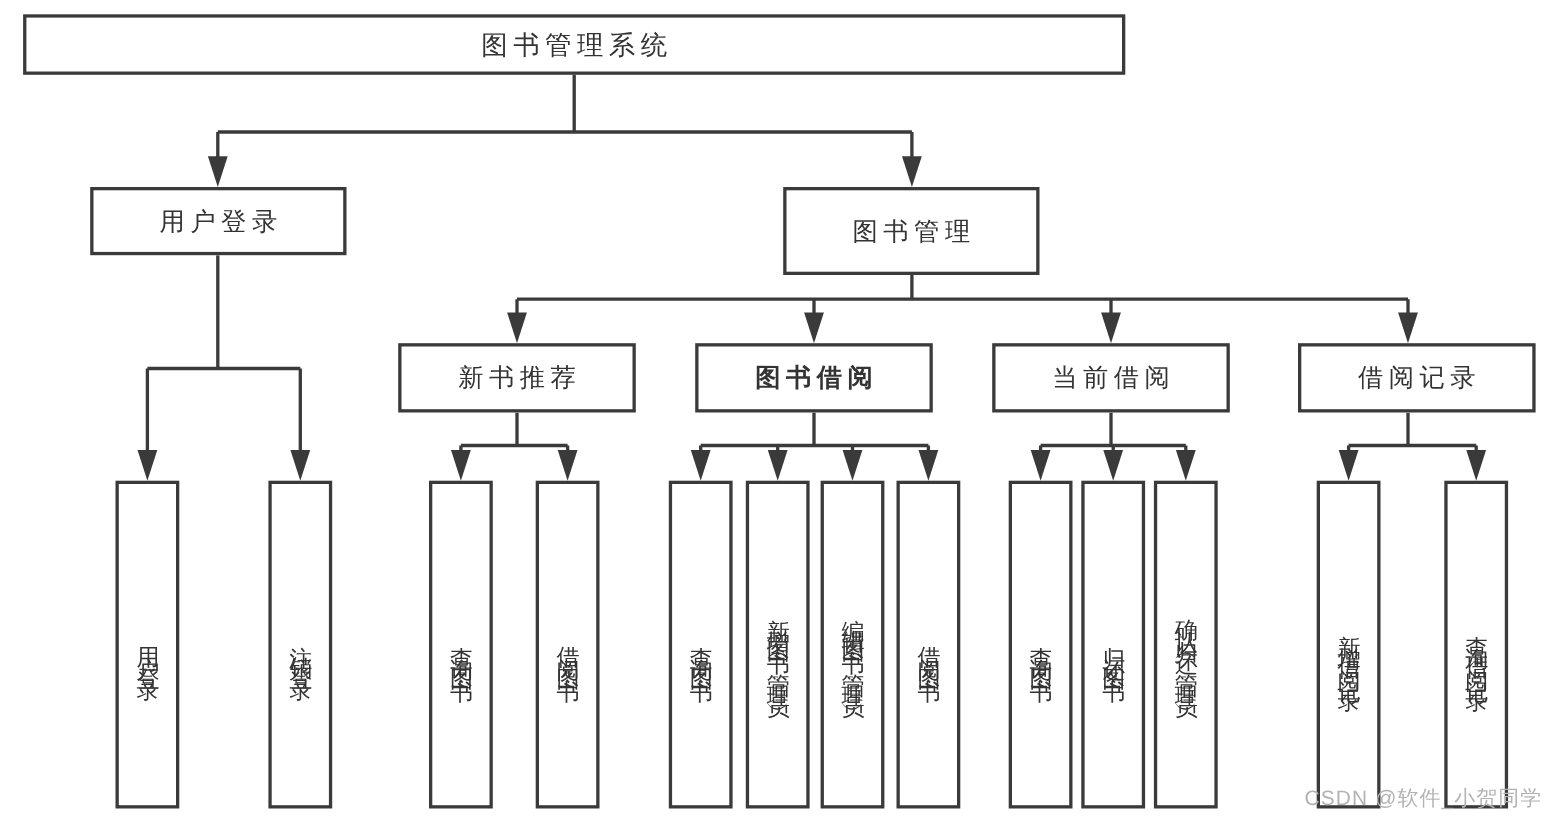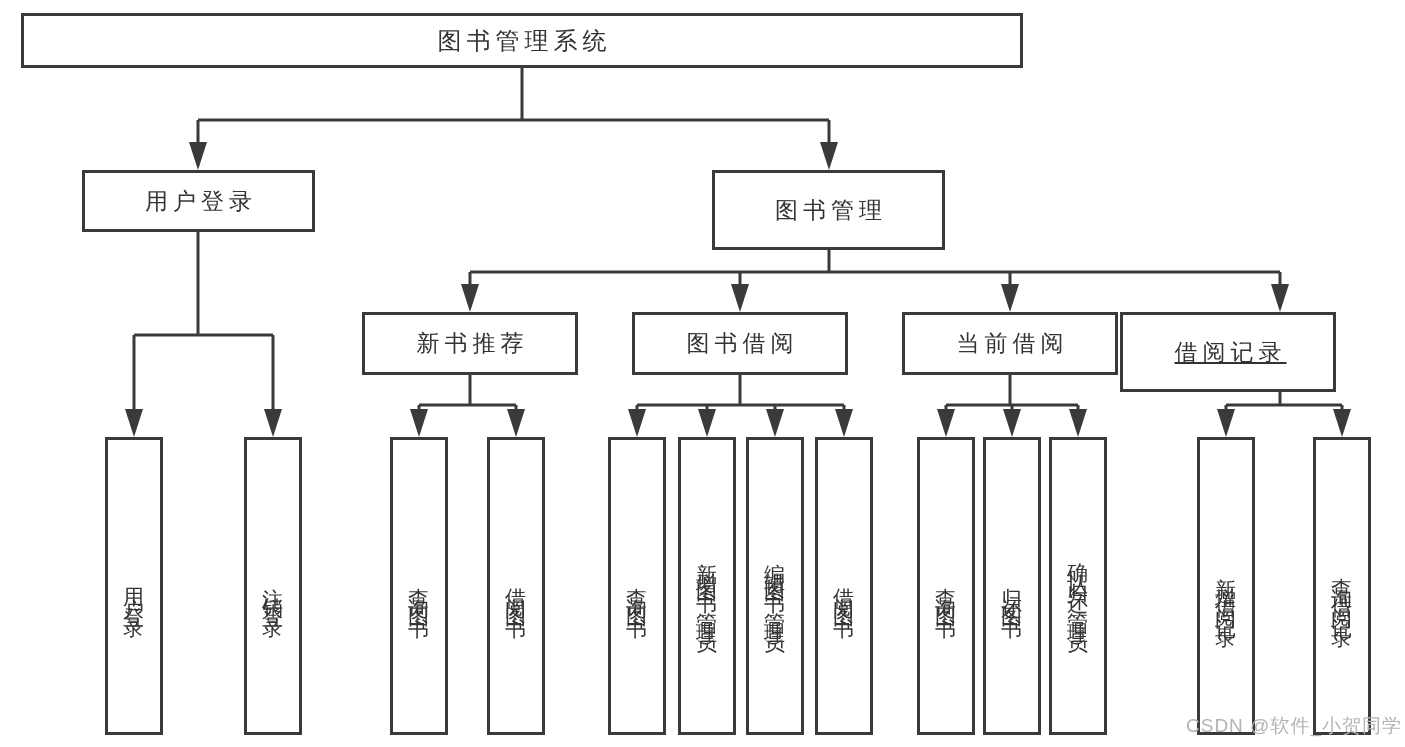--- a/index.html
+++ b/index.html
@@ -106,23 +106,23 @@
       <polygon points="1333,409 1351,409 1342,437"></polygon>
     </g>
   </svg>
 
   <div class="box hbox root-box" style="left:21px; top:13px; width:1002px; height:55px;">图书管理系统</div>
 
   <div class="box hbox" style="left:82px; top:170px; width:233px; height:62px;">用户登录</div>
   <div class="box hbox" style="left:712px; top:170px; width:233px; height:80px;">图书管理</div>
 
   <div class="box hbox" style="left:362px; top:312px; width:216px; height:63px;">新书推荐</div>
-  <div class="box hbox" style="left:632px; top:312px; width:216px; height:63px;">图书借阅</div>
+  <div class="box hbox" style="left:632px; top:312px; width:216px; height:63px;font-weight:bold;">图书借阅</div>
   <div class="box hbox" style="left:902px; top:312px; width:216px; height:63px;">当前借阅</div>
-  <div class="box hbox" style="left:1120px; top:312px; width:216px; height:80px;text-decoration:underline;">借阅记录</div>
+  <div class="box hbox" style="left:1180px; top:312px; width:216px; height:63px;">借阅记录</div>
 
   <div class="box vbox" style="left:105px; top:437px; width:58px; height:298px;">
     <span class="vtext">用户登录</span>
   </div>
   <div class="box vbox" style="left:244px; top:437px; width:58px; height:298px;">
     <span class="vtext">注销登录</span>
   </div>
 
   <div class="box vbox" style="left:390px; top:437px; width:58px; height:298px;">
     <span class="vtext">查询图书</span>

